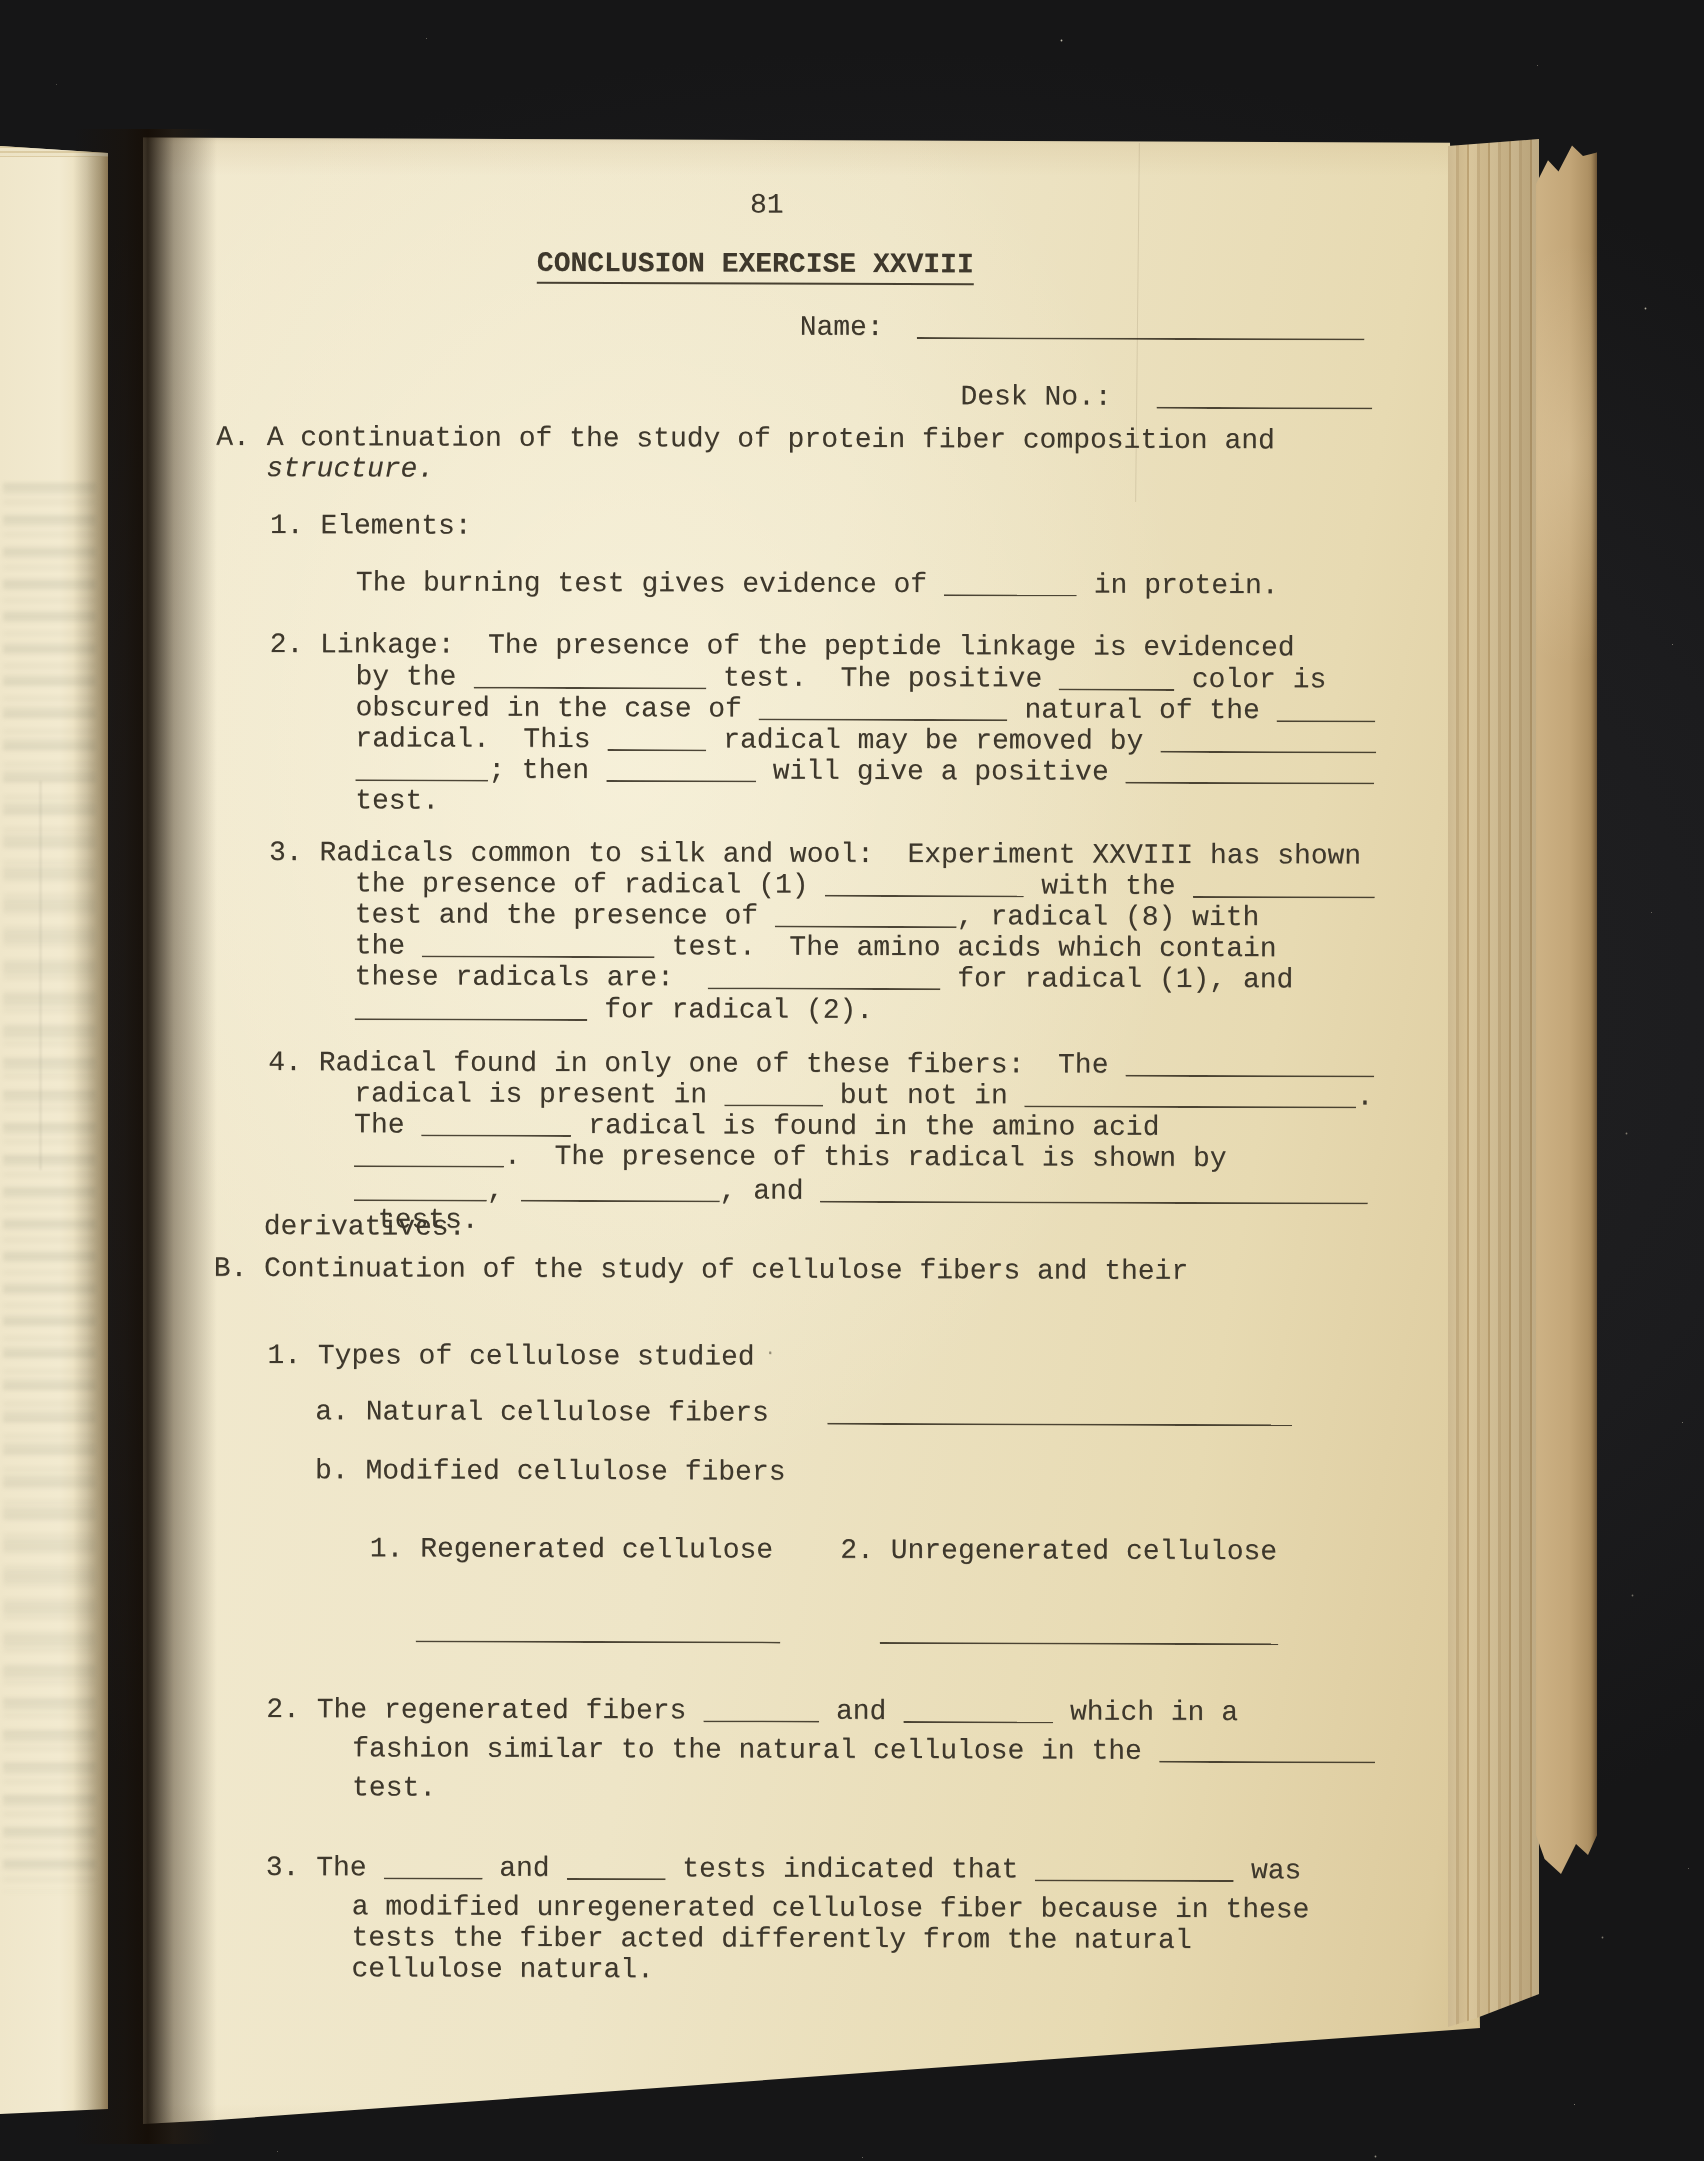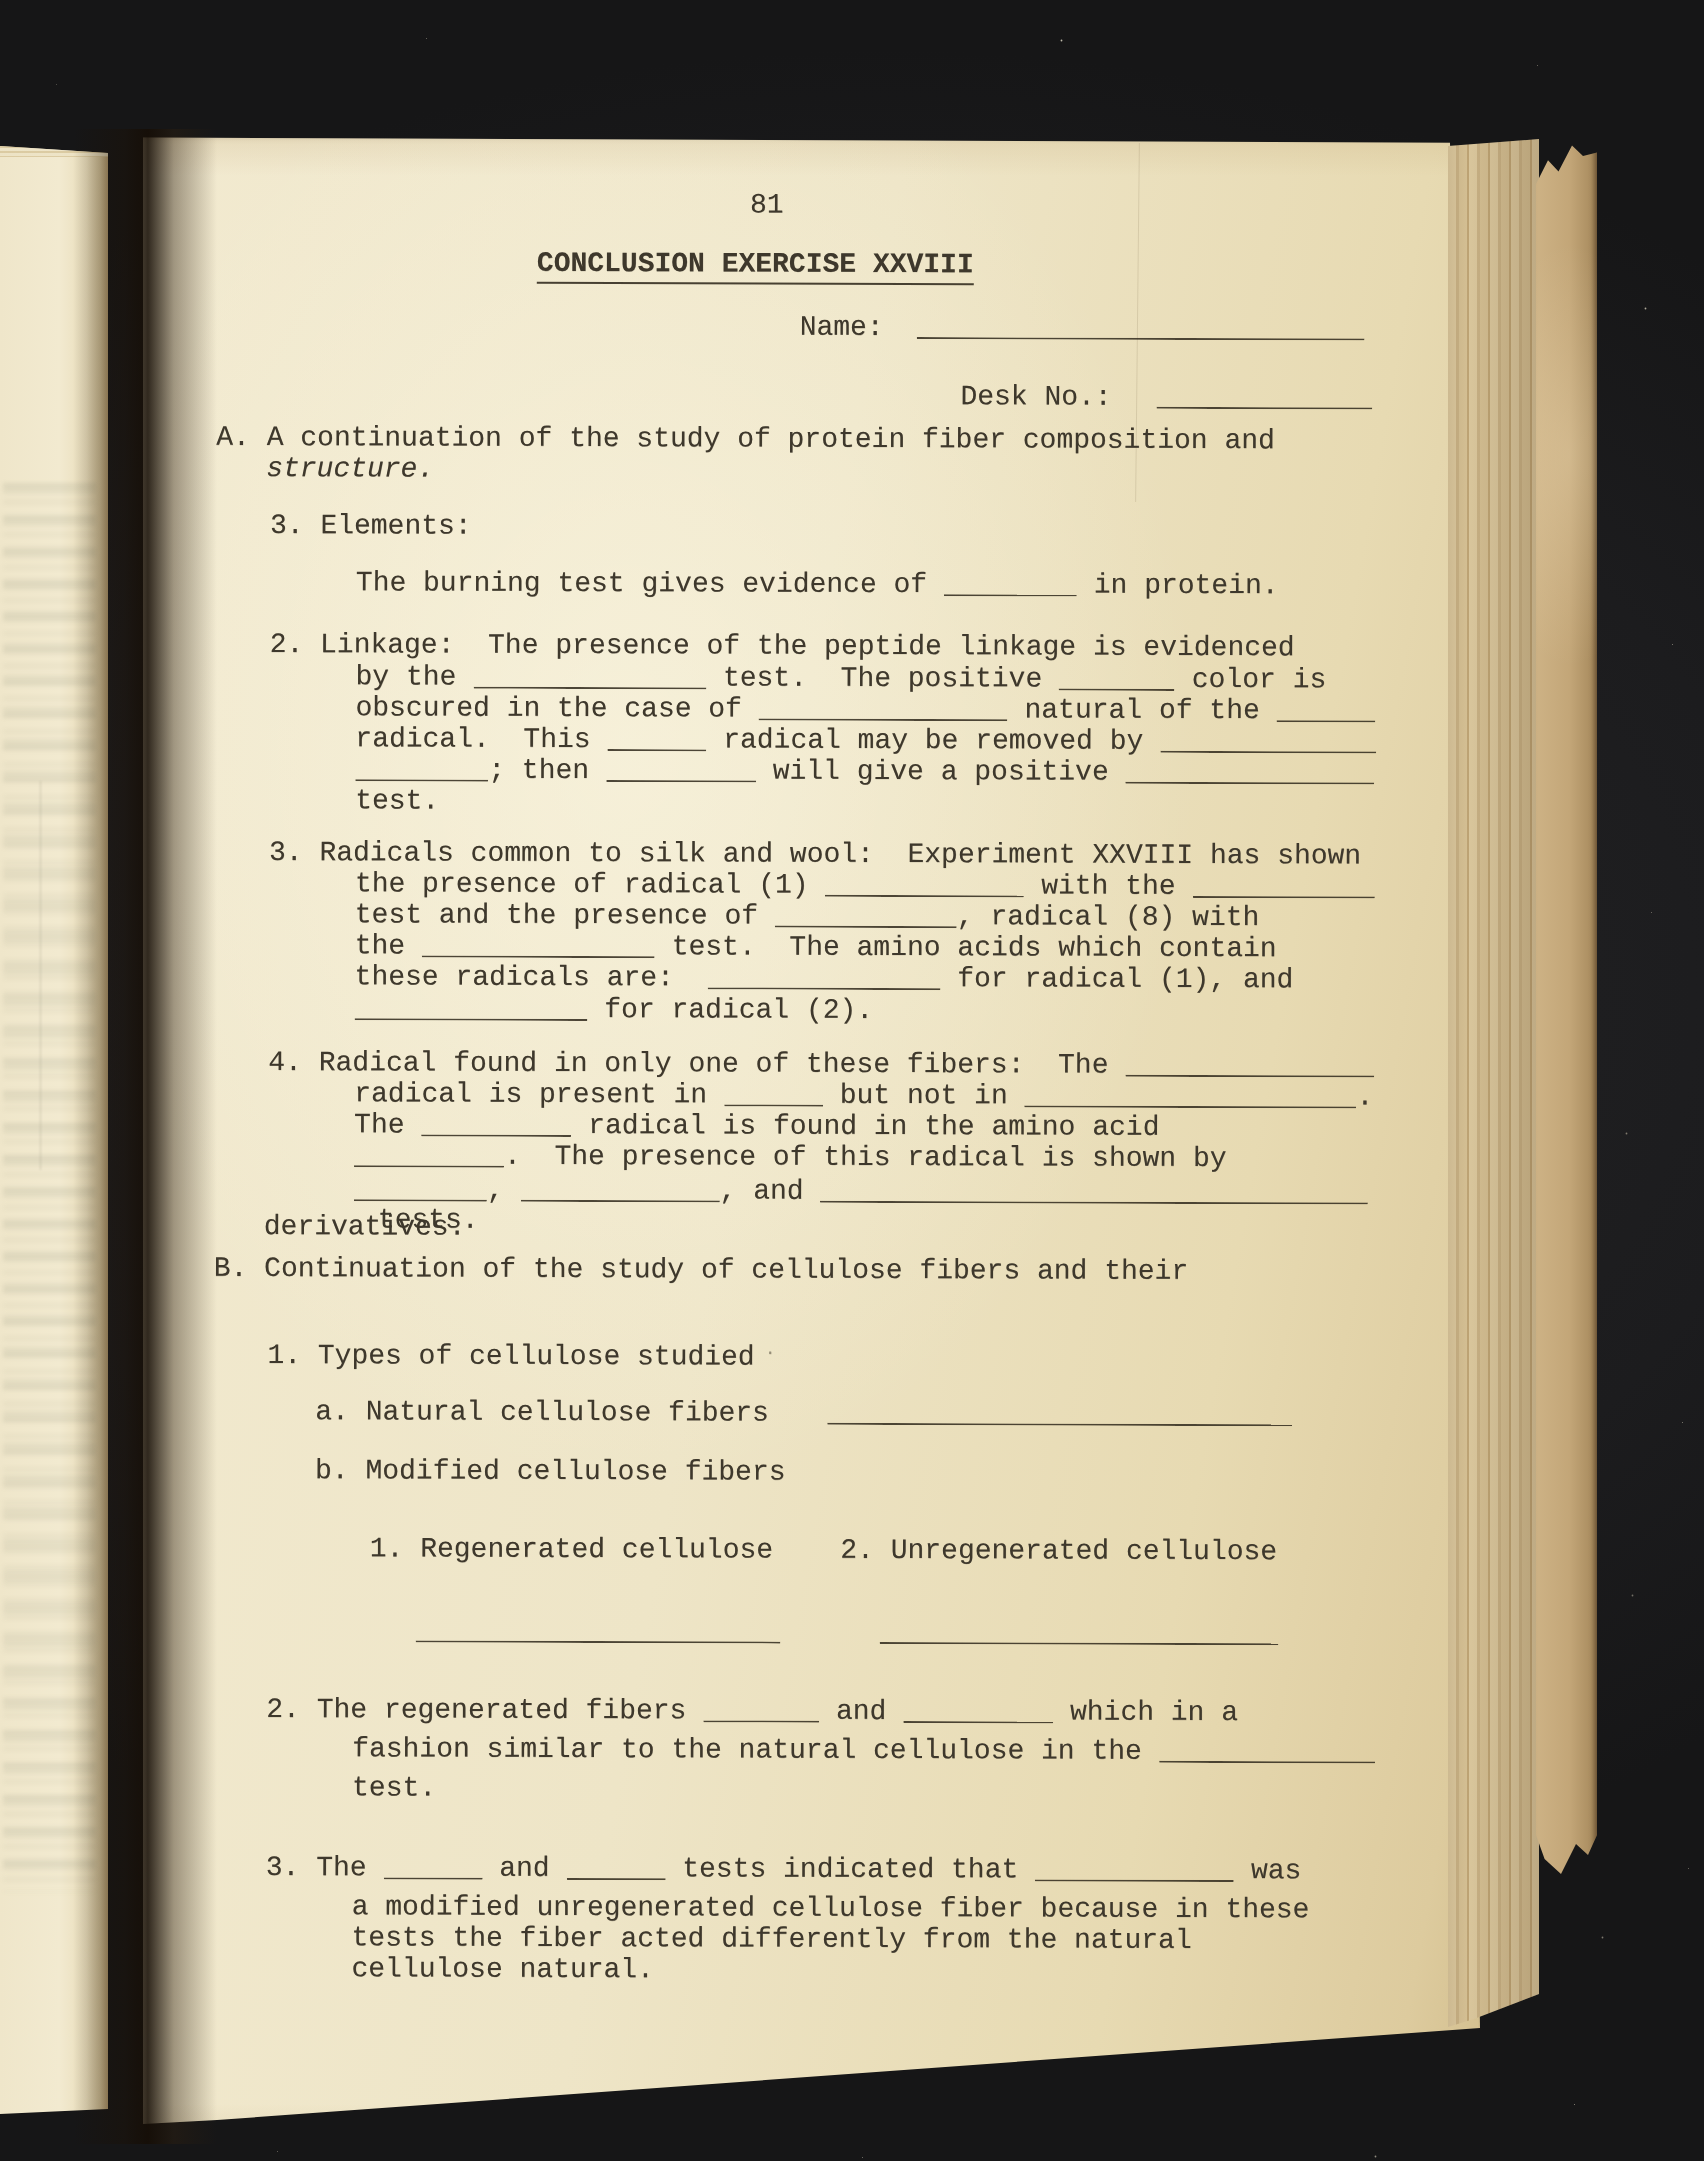--- a/index.html
+++ b/index.html
@@ -111,21 +111,21 @@
   <div class="stack-inner"></div>
   <div class="stack-outer"></div>
   <div class="gutter"></div>
   <div id="typed">
       <div class="line" style="left: 750px; top: 188px;"><span>81</span></div>
       <div class="line" style="left: 537px; top: 247px;"><span class="title-underline">CONCLUSION EXERCISE XXVIII</span></div>
       <div class="line" style="left: 800px; top: 310px;"><span>Name:</span><span class="sp" style="width: 33px;"></span><span class="blank" style="width: 448px;"></span></div>
       <div class="line" style="left: 961px; top: 379px;"><span>Desk No.:</span><span class="sp" style="width: 45px;"></span><span class="blank" style="width: 216px;"></span></div>
       <div class="line" style="left: 217px; top: 422px;"><span>A. A continuation of the study of protein fiber composition and</span></div>
       <div class="line" style="left: 267px; top: 453px; font-style: italic;"><span>structure.</span></div>
-      <div class="line" style="left: 271px; top: 510px;"><span>3. Elements:</span></div>
+      <div class="line" style="left: 271px; top: 510px;"><span>1. Elements:</span></div>
       <div class="line" style="left: 357px; top: 567px;"><span>The burning test gives evidence of </span><span class="blank" style="width: 133px;"></span><span> in protein.</span></div>
       <div class="line" style="left: 271px; top: 629px;"><span>2. Linkage:  The presence of the peptide linkage is evidenced</span></div>
       <div class="line" style="left: 357px; top: 661px;"><span>by the </span><span class="blank" style="width: 233px;"></span><span> test.  The positive </span><span class="blank" style="width: 116px;"></span><span> color is</span></div>
       <div class="line" style="left: 357px; top: 692px;"><span>obscured in the case of </span><span class="blank" style="width: 249px;"></span><span> natural of the </span><span class="blank" style="width: 99px;"></span></div>
       <div class="line" style="left: 357px; top: 723px;"><span>radical.  This </span><span class="blank" style="width: 99px;"></span><span> radical may be removed by </span><span class="blank" style="width: 216px;"></span></div>
       <div class="line" style="left: 357px; top: 754px;"><span class="blank" style="width: 133px;"></span><span>; then </span><span class="blank" style="width: 150px;"></span><span> will give a positive </span><span class="blank" style="width: 249px;"></span></div>
       <div class="line" style="left: 357px; top: 785px;"><span>test.</span></div>
       <div class="line" style="left: 271px; top: 837px;"><span>3. Radicals common to silk and wool:  Experiment XXVIII has shown</span></div>
       <div class="line" style="left: 357px; top: 868px;"><span>the presence of radical (1) </span><span class="blank" style="width: 199px;"></span><span> with the </span><span class="blank" style="width: 182px;"></span></div>
       <div class="line" style="left: 357px; top: 899px;"><span>test and the presence of </span><span class="blank" style="width: 182px;"></span><span>, radical (8) with</span></div>

